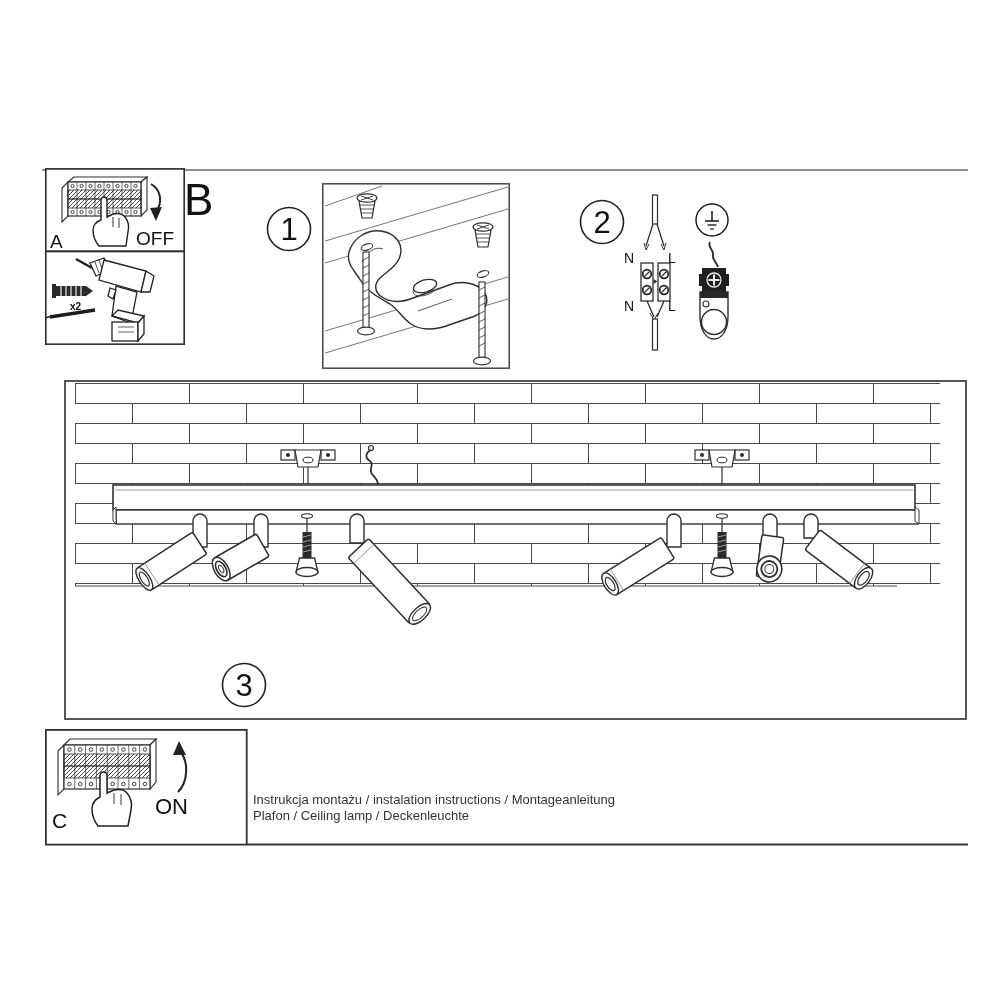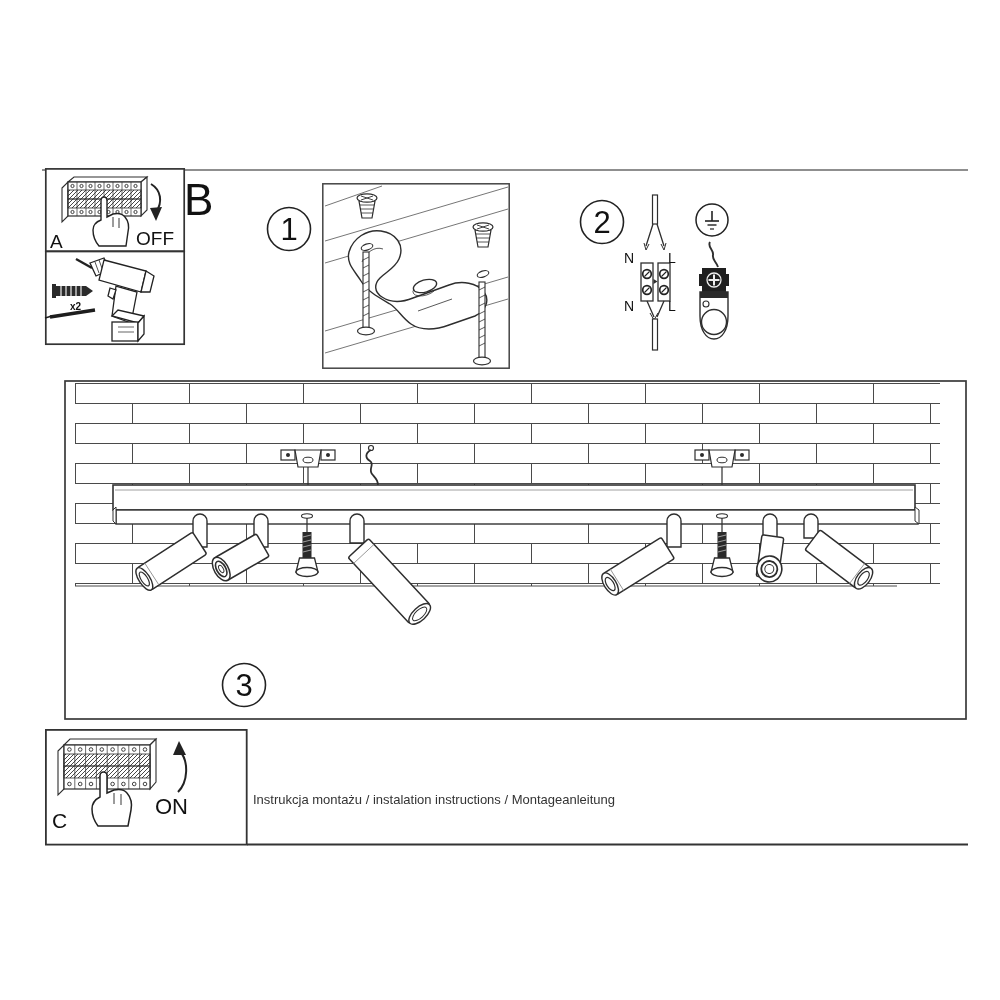--- a/index.html
+++ b/index.html
@@ -419,15 +419,16 @@
     <g>
       <path d="M178,792 C188,782 189,762 180,751" fill="none" stroke="#222" stroke-width="2"></path>
       <polygon points="173,755 179,741 186,755" fill="#222"></polygon>
     </g>
     <text x="52" y="828" font-size="21">C</text>
     <text x="155" y="814" font-size="22">ON</text>
   </svg>
 
   <div class="abs caption" style="left:253px;top:792px;">
     <div>Instrukcja montażu / instalation instructions / Montageanleitung</div>
+    <div>Plafon / Ceiling lamp / Deckenleuchte</div>
   </div>
 
 </div>
 
 </body></html>

